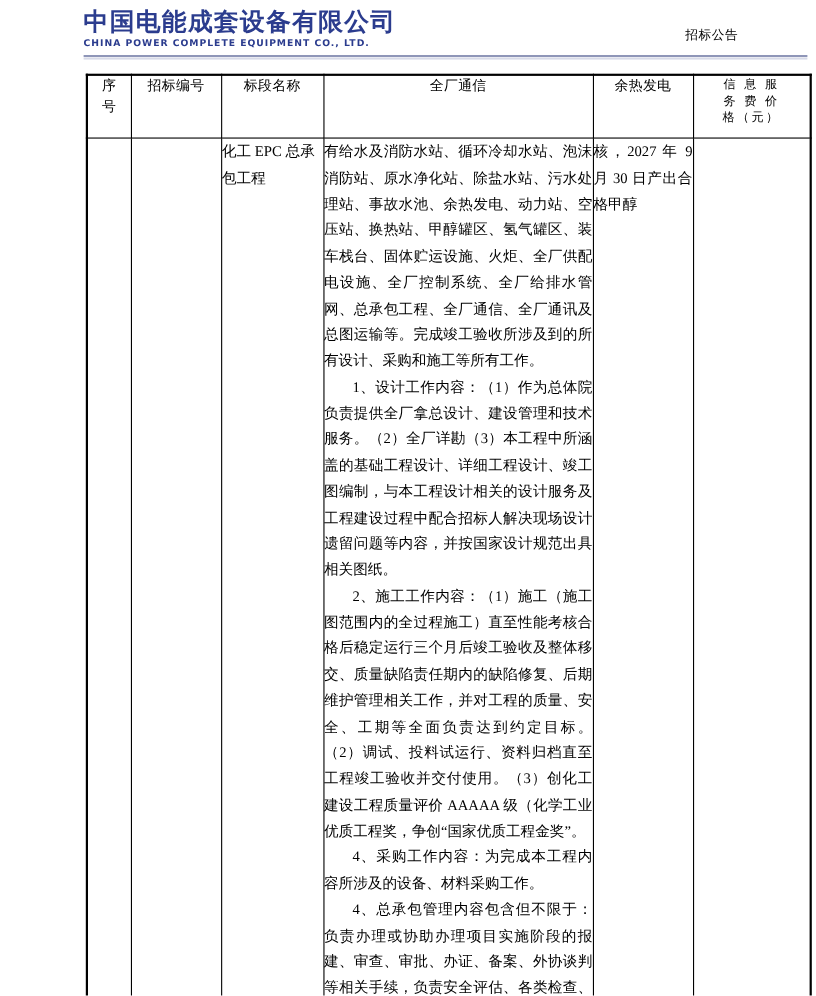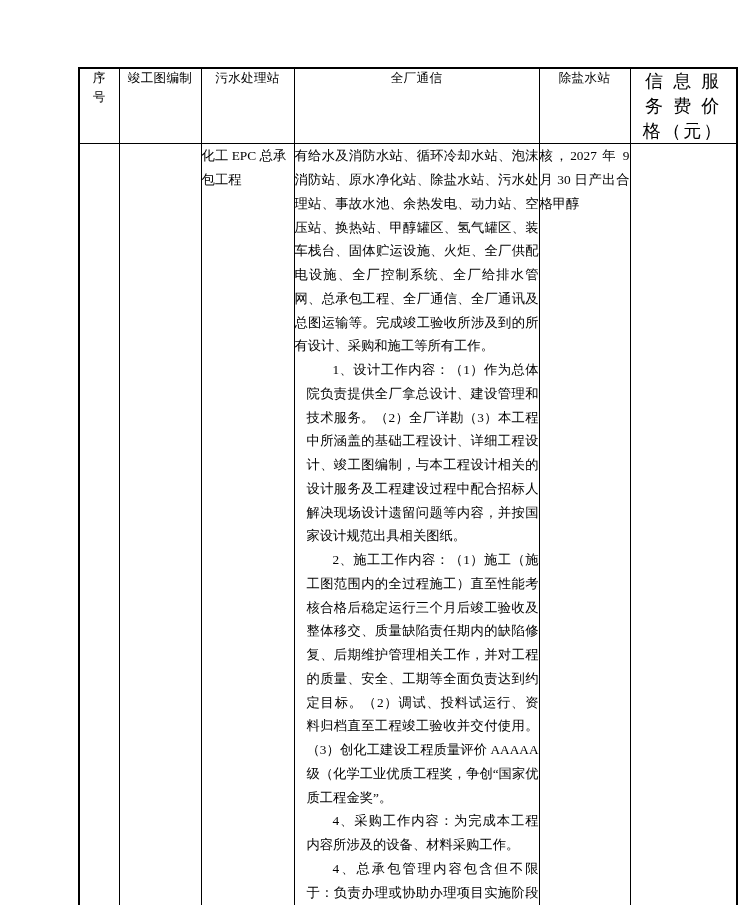--- a/index.html
+++ b/index.html
@@ -115,21 +115,21 @@
     letter-spacing: 0.3px;
   }
   th .hdr-stack {
     display: block;
     line-height: 1.5;
   }
   th .hdr-spaced {
     display: block;
     line-height: 1.38;
     letter-spacing: 2.2px;
-    font-size: 18px;
+    font-size: 11px;
   }
 
   tbody td {
     font-size: 13.3px;
     line-height: 23.75px;
   }
   td.c-name {
     text-align: left;
     padding: 7px 5px 6px 6px;
     font-family: "Liberation Serif", "DejaVu Serif", serif;
@@ -142,60 +142,70 @@
     padding: 7px 6px 8px 7px;
     font-family: "Liberation Serif", "DejaVu Serif", serif;
   }
   td.c-scope p {
     margin: 0;
     text-align: justify;
     text-justify: inter-ideograph;
   }
   td.c-scope p.indent {
     text-indent: 26px;
-    padding-left: 12px;
   }
   td.c-term {
     padding: 7px 5px 6px 6px;
     font-family: "Liberation Serif", "DejaVu Serif", serif;
     font-size: 13.3px;
     line-height: 23.75px;
     text-align: justify;
     text-justify: inter-ideograph;
   }
   td.c-empty {
     padding: 6px 4px;
   }
 </style>
 </head>
 <body>
 
 <div class="page">
 
+  <div class="header">
+    <div class="header-inner">
+      <div class="logo-block">
+        <div class="logo-cn">中国电能成套设备有限公司</div>
+        <div class="logo-en">CHINA  POWER  COMPLETE  EQUIPMENT  CO., LTD.</div>
+      </div>
+      <div class="header-right">招标公告</div>
+      <div class="header-rule"></div>
+      <div class="header-rule-2"></div>
+    </div>
+  </div>
 
   <div class="table-wrap">
     <table class="doc-table">
       <colgroup>
         <col style="width:40px">
         <col style="width:82px">
         <col style="width:93px">
         <col style="width:245px">
         <col style="width:91px">
         <col style="width:107px">
       </colgroup>
       <thead>
         <tr>
           <th>
             <span class="hdr-stack">序</span>
             <span class="hdr-stack">号</span>
           </th>
-          <th>竣工图编制</th>
-          <th>污水处理站</th>
+          <th>招标编号</th>
+          <th>标段名称</th>
           <th>全厂通信</th>
-          <th>除盐水站</th>
+          <th>余热发电</th>
           <th>
             <span class="hdr-spaced">信 息 服</span>
             <span class="hdr-spaced">务 费 价</span>
             <span class="hdr-spaced">格（元）</span>
           </th>
         </tr>
       </thead>
       <tbody>
         <tr>
           <td class="c-empty"></td>

